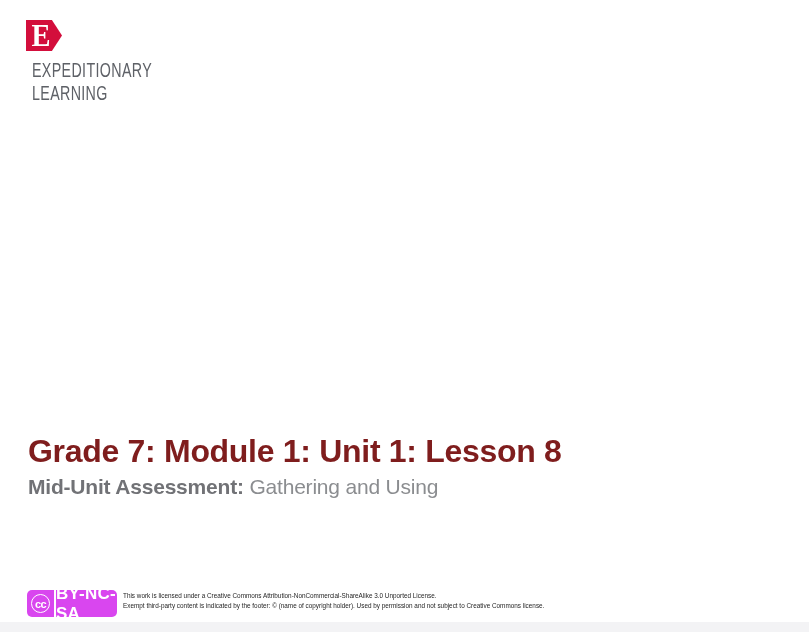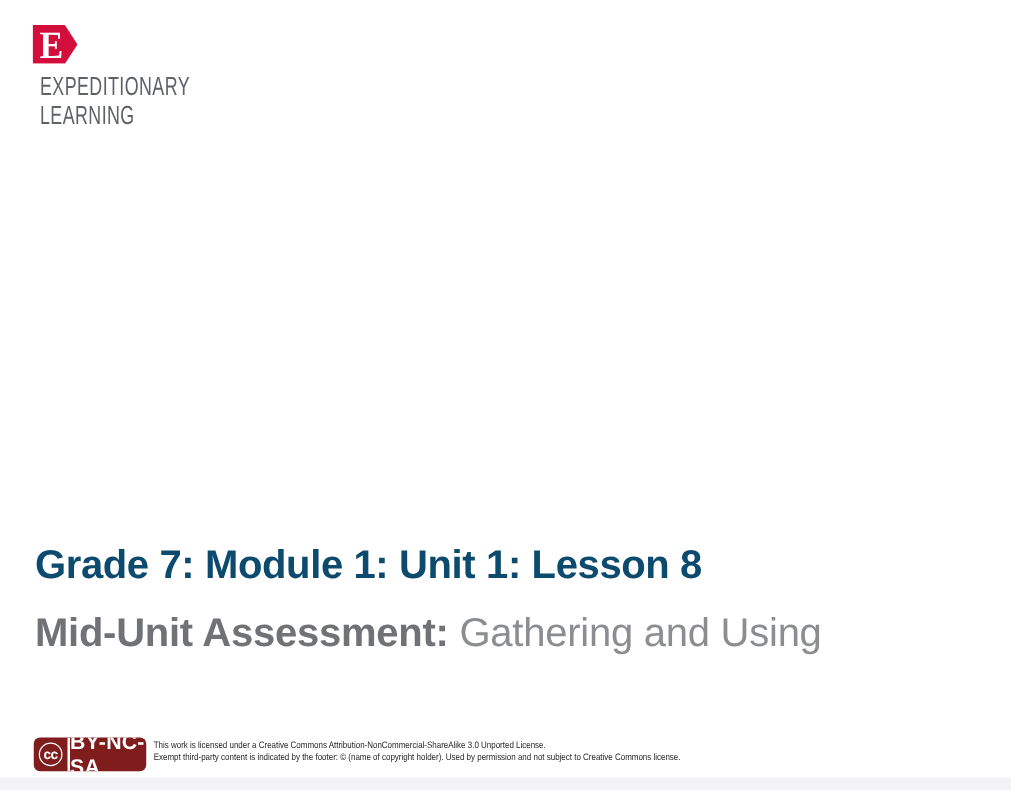--- a/index.html
+++ b/index.html
@@ -43,45 +43,44 @@
     white-space: nowrap;
   }
 
   
   .title-block {
     position: absolute;
     left: 28px; top: 434px;
     width: 770px;
   }
   .lesson-heading {
-    color: #0c4a6e;
+    color: #7f1d1d;
     font-weight: bold;
     font-size: 32px;
     line-height: 35px;
     letter-spacing: -0.3px;
     white-space: nowrap;
   }
   .subtitle {
-    font-size: 32px;
+    font-size: 21px;
     line-height: 35px;
     color: #8b8d90;
     letter-spacing: -0.2px;
-    margin-top: 20px;
   }
   .subtitle .sub-bold {
     font-weight: bold;
     color: #717276;
   }
 
   
   .cc-badge {
     position: absolute;
     left: 27px; top: 590px;
     width: 90px; height: 27px;
-    background: #7f1d1d;
+    background: #d946ef;
     border-radius: 5px;
     display: flex; align-items: center;
     overflow: hidden;
   }
   .cc-circle {
     width: 19px; height: 19px;
     border: 1.6px solid #ffffff;
     border-radius: 50%;
     margin-left: 4px;
     color: #ffffff;

